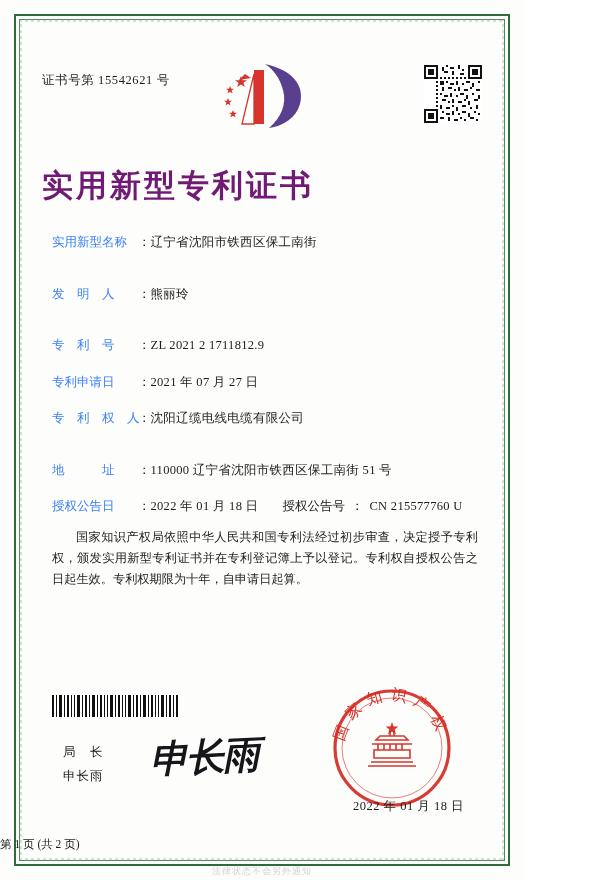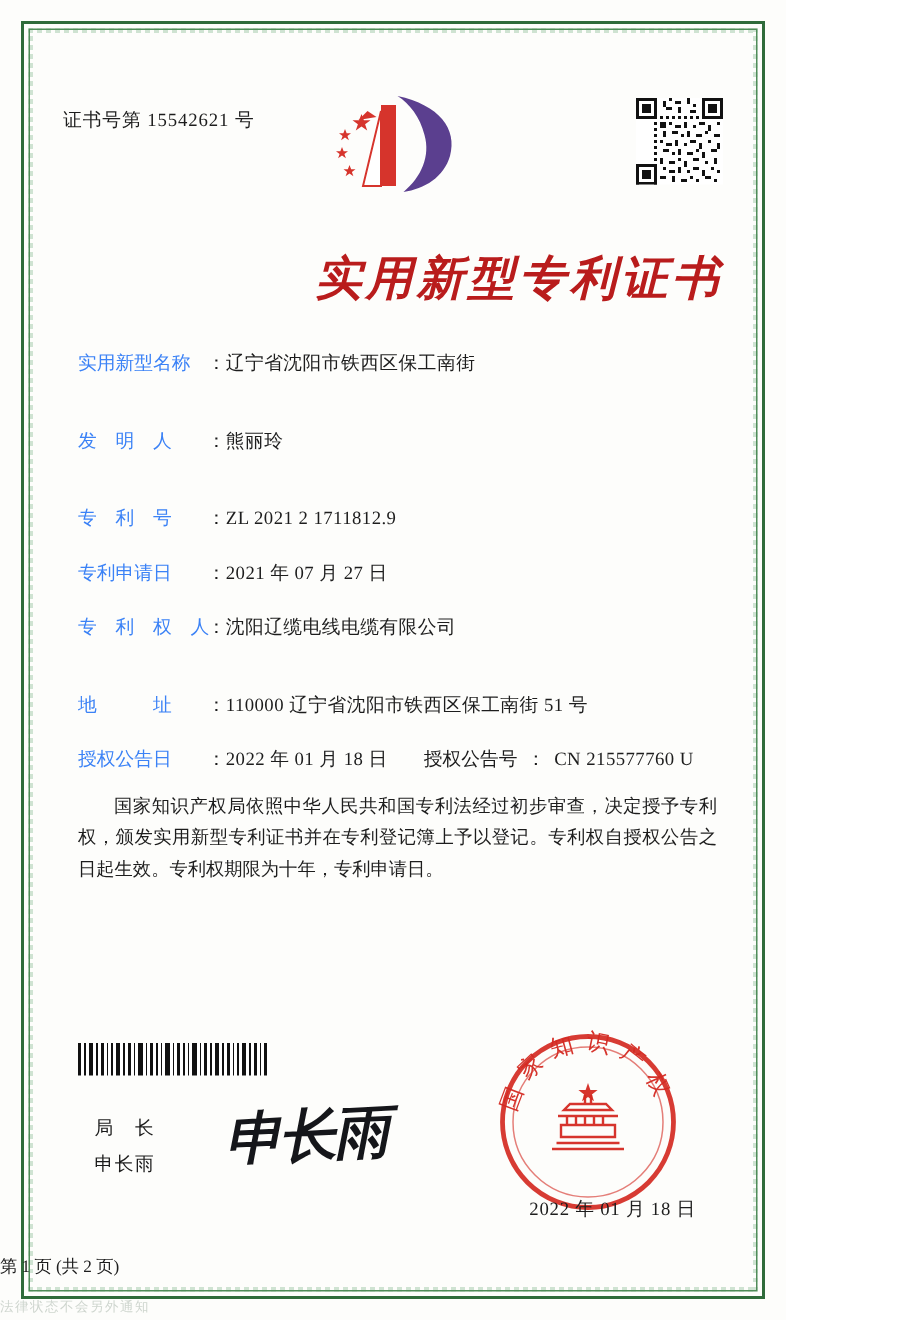--- a/index.html
+++ b/index.html
@@ -94,27 +94,26 @@
     transform: translateX(-50%);
     width: 110px;
     height: 72px;
   }
 
   .title {
     position: absolute;
     left: 0;
     right: 0;
     top: 125px;
-    text-align: right;
+    text-align: left;
     font-size: 31px;
     font-weight: bold;
     letter-spacing: 3px;
-    color: #b91c1c;
+    color: #701a75;
     font-family: "Liberation Serif", serif;
-    font-style: italic;
   }
 
   .fields {
     position: absolute;
     left: 10px;
     right: 0;
     top: 195px;
   }
   .field-row {
     display: flex;
@@ -220,20 +219,21 @@
     bottom: 28px;
     text-align: left;
     font-size: 11.5px;
     color: #1d1d1d;
   }
   .bottom-faint {
     position: absolute;
     left: 0;
     right: 0;
     bottom: 2px;
+    text-align: center;
     font-size: 9px;
     color: #cfd6cf;
     letter-spacing: 1px;
   }
 </style>
 </head>
 <body>
 
 <div class="page">
 
@@ -407,21 +407,21 @@
         <span class="field-colon">：</span>
         <span class="field-value">2022 年 01 月 18 日</span>
         <span class="second-label">授权公告号</span>
         <span class="second-colon">：</span>
         <span class="field-value">CN 215577760 U</span>
       </div>
 
     </div>
 
     <div class="paragraphs">
-      <p>国家知识产权局依照中华人民共和国专利法经过初步审查，决定授予专利权，颁发实用新型专利证书并在专利登记簿上予以登记。专利权自授权公告之日起生效。专利权期限为十年，专利申请日。</p>
+      <p>国家知识产权局依照中华人民共和国专利法经过初步审查，决定授予专利权，颁发实用新型专利证书并在专利登记簿上予以登记。专利权自授权公告之日起生效。专利权期限为十年，自申请日起算。</p>
     </div>
 
     <div class="barcode">
       <svg width="128" height="22" shape-rendering="crispEdges">
         <rect width="128" height="22" fill="#ffffff"></rect>
         <g fill="#111111">
           <rect x="0" y="0" width="2" height="22"></rect>
             <rect x="4" y="0" width="1" height="22"></rect>
           <rect x="7" y="0" width="3" height="22"></rect>
             <rect x="12" y="0" width="1" height="22"></rect>

